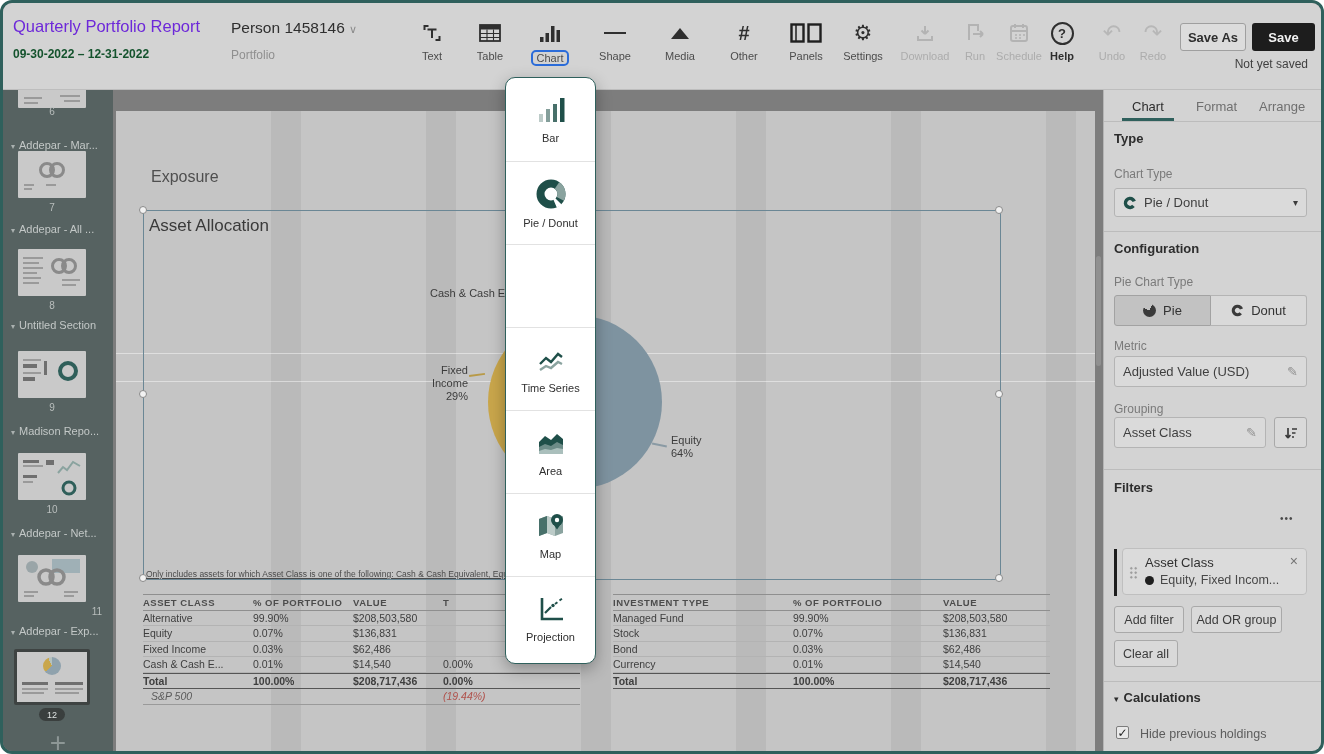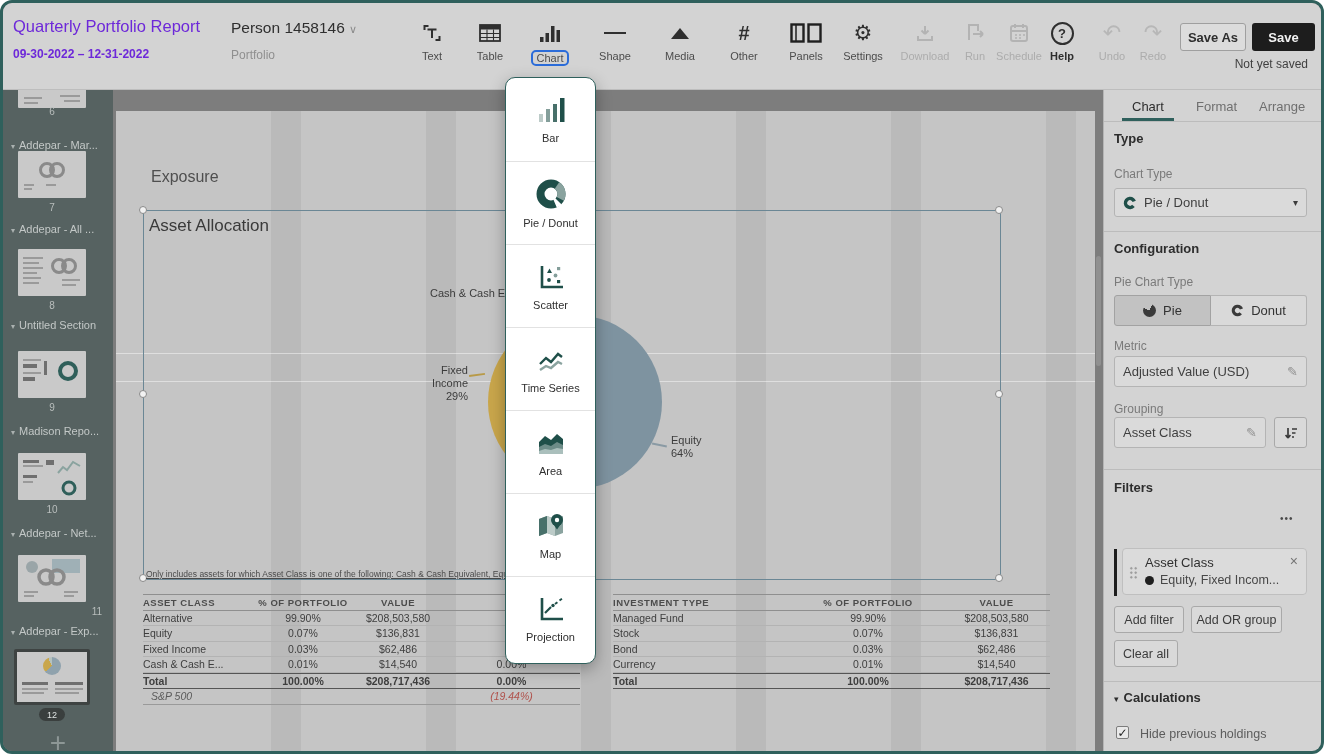--- a/index.html
+++ b/index.html
@@ -26,21 +26,21 @@
   #page{left:113px;top:108px;width:979px;height:646px;background:#c5c5c5;z-index:1;}
   .colguide{position:absolute;top:0;height:646px;width:30px;background:rgba(0,0,0,0.05);}
   .rowguide{position:absolute;left:0;width:979px;height:1px;background:rgba(255,255,255,0.45);}
   .handle{position:absolute;width:8px;height:8px;border-radius:50%;background:#f2f2f2;border:1px solid #8a8a8a;box-sizing:border-box;}
   .pielabel{position:absolute;font-size:11px;color:#3c3c3c;line-height:13px;}
   .tbl{position:absolute;font-size:10.5px;color:#3e3e3e;}
   .trow{display:grid;align-items:center;height:14.5px;border-bottom:1px solid #b3b3b3;}
   .trow.hdr{font-size:9.5px;font-weight:bold;color:#4c4c4c;letter-spacing:0.5px;border-top:1px solid #8f8f8f;border-bottom:1px solid #8f8f8f;}
   .trow.total{font-weight:bold;border-top:1.5px solid #555;border-bottom:1px solid #555;}
   .trow.bench{font-style:italic;color:#5a5a5a;border-bottom:1px solid #9a9a9a;}
-  .tr-r{text-align:center;}
+  .tr-r{text-align:left;}
   .red{color:#b0524c;}
   
   #chartmenu{left:502px;top:74px;width:89px;height:585px;background:#ffffff;border:1px solid #2f605c;
              border-radius:10px;z-index:50;box-shadow:0 5px 16px rgba(0,0,0,0.3);}
   .mitem{position:absolute;left:0;width:89px;height:83px;display:flex;flex-direction:column;align-items:center;justify-content:center;gap:7px;}
   .mitem .mlbl{font-size:11px;color:#2f2f2f;white-space:nowrap;}
   .msep{position:absolute;left:0;width:89px;height:1px;background:#e2e2e2;}
   
   #panel{left:1100px;top:86px;width:221px;height:668px;background:#d3d3d3;border-left:1px solid #b5b5b5;z-index:10;overflow:hidden;}
   .ptab{position:absolute;top:10px;font-size:13px;color:#6f6f6f;}
@@ -349,21 +349,21 @@
 
     <div class="phead" style="top:601px;"><span style="font-size:9px;margin-right:5px;">▾</span><span>Calculations</span></div>
     <div class="cbox" style="left:12px;top:637px;">✓</div>
     <div class="abs" style="left:36px;top:638px;font-size:12.5px;color:#5c5c5c;">Hide previous holdings</div>
     <div class="cbox" style="left:12px;top:662px;"></div>
     <div class="abs" style="left:36px;top:663px;font-size:12.5px;color:#5c5c5c;">Show Cl</div>
   </div>
 
   <div id="topbar" class="abs">
     <div class="abs" style="left:10px;top:14px;font-size:16.5px;color:#6d28d9;">Quarterly Portfolio Report</div>
-    <div class="abs" style="left:10px;top:44px;font-size:12px;font-weight:bold;color:#6d28d9;">09-30-2022 – 12-31-2022</div>
+    <div class="abs" style="left:10px;top:44px;font-size:12px;font-weight:bold;color:#14532d;">09-30-2022 – 12-31-2022</div>
     <div class="abs" style="left:228px;top:16px;font-size:15.5px;color:#2f2f2f;">
       <span>Person 1458146</span>
       <span style="color:#8a8a8a;font-size:11px;">∨</span>
     </div>
     <div class="abs" style="left:228px;top:45px;font-size:12px;color:#8f8f8f;">Portfolio</div>
 
     <div class="tbitem" style="left:401px;">
       <span class="ic">
           <svg width="22" height="22" viewBox="0 0 22 22" fill="none" stroke="#2f2f2f" stroke-width="2">
             <path d="M7.5 4H3.5v4M14.5 18h4v-4"></path>
@@ -484,31 +484,20 @@
     <div class="msep" style="top:83px;"></div>
     <div class="mitem" style="top:84px;">
       <svg width="32" height="32" viewBox="0 0 32 32">
         <circle cx="16" cy="16" r="10.5" fill="none" stroke="#1f4f49" stroke-width="8"></circle>
         <circle cx="16" cy="16" r="10.5" fill="none" stroke="#8aa39f" stroke-width="8" stroke-dasharray="15 51" transform="rotate(-55 16 16)"></circle>
         <circle cx="16" cy="16" r="10.5" fill="none" stroke="#ffffff" stroke-width="9" stroke-dasharray="4 62" transform="rotate(45 16 16)"></circle>
       </svg>
       <span class="mlbl">Pie / Donut</span>
     </div>
     <div class="msep" style="top:166px;"></div>
-    <div class="mitem" style="top:167px;">
-      <svg width="30" height="30" viewBox="0 0 30 30">
-        <path d="M6 4v21h21" fill="none" stroke="#1f4f49" stroke-width="2.6"></path>
-        <path d="M11 11l2.5-4.5L16 11z" fill="#1f4f49"></path>
-        <rect x="21" y="5" width="3.2" height="3.2" fill="#849e9a"></rect>
-        <circle cx="13" cy="18" r="1.9" fill="#1f4f49"></circle>
-        <circle cx="19.5" cy="13.5" r="1.9" fill="#849e9a"></circle>
-        <rect x="21" y="18" width="3.2" height="3.2" fill="#1f4f49"></rect>
-      </svg>
-      <span class="mlbl">Scatter</span>
-    </div>
     <div class="msep" style="top:249px;"></div>
     <div class="mitem" style="top:250px;">
       <svg width="30" height="30" viewBox="0 0 30 30" fill="none">
         <path d="M4 19l6-6 5 4 7-8 4 3" stroke="#1f4f49" stroke-width="2.4"></path>
         <path d="M4 25l6-4 5 2 7-6 4 2" stroke="#8aa39f" stroke-width="2.4"></path>
       </svg>
       <span class="mlbl">Time Series</span>
     </div>
     <div class="msep" style="top:332px;"></div>
     <div class="mitem" style="top:333px;">

